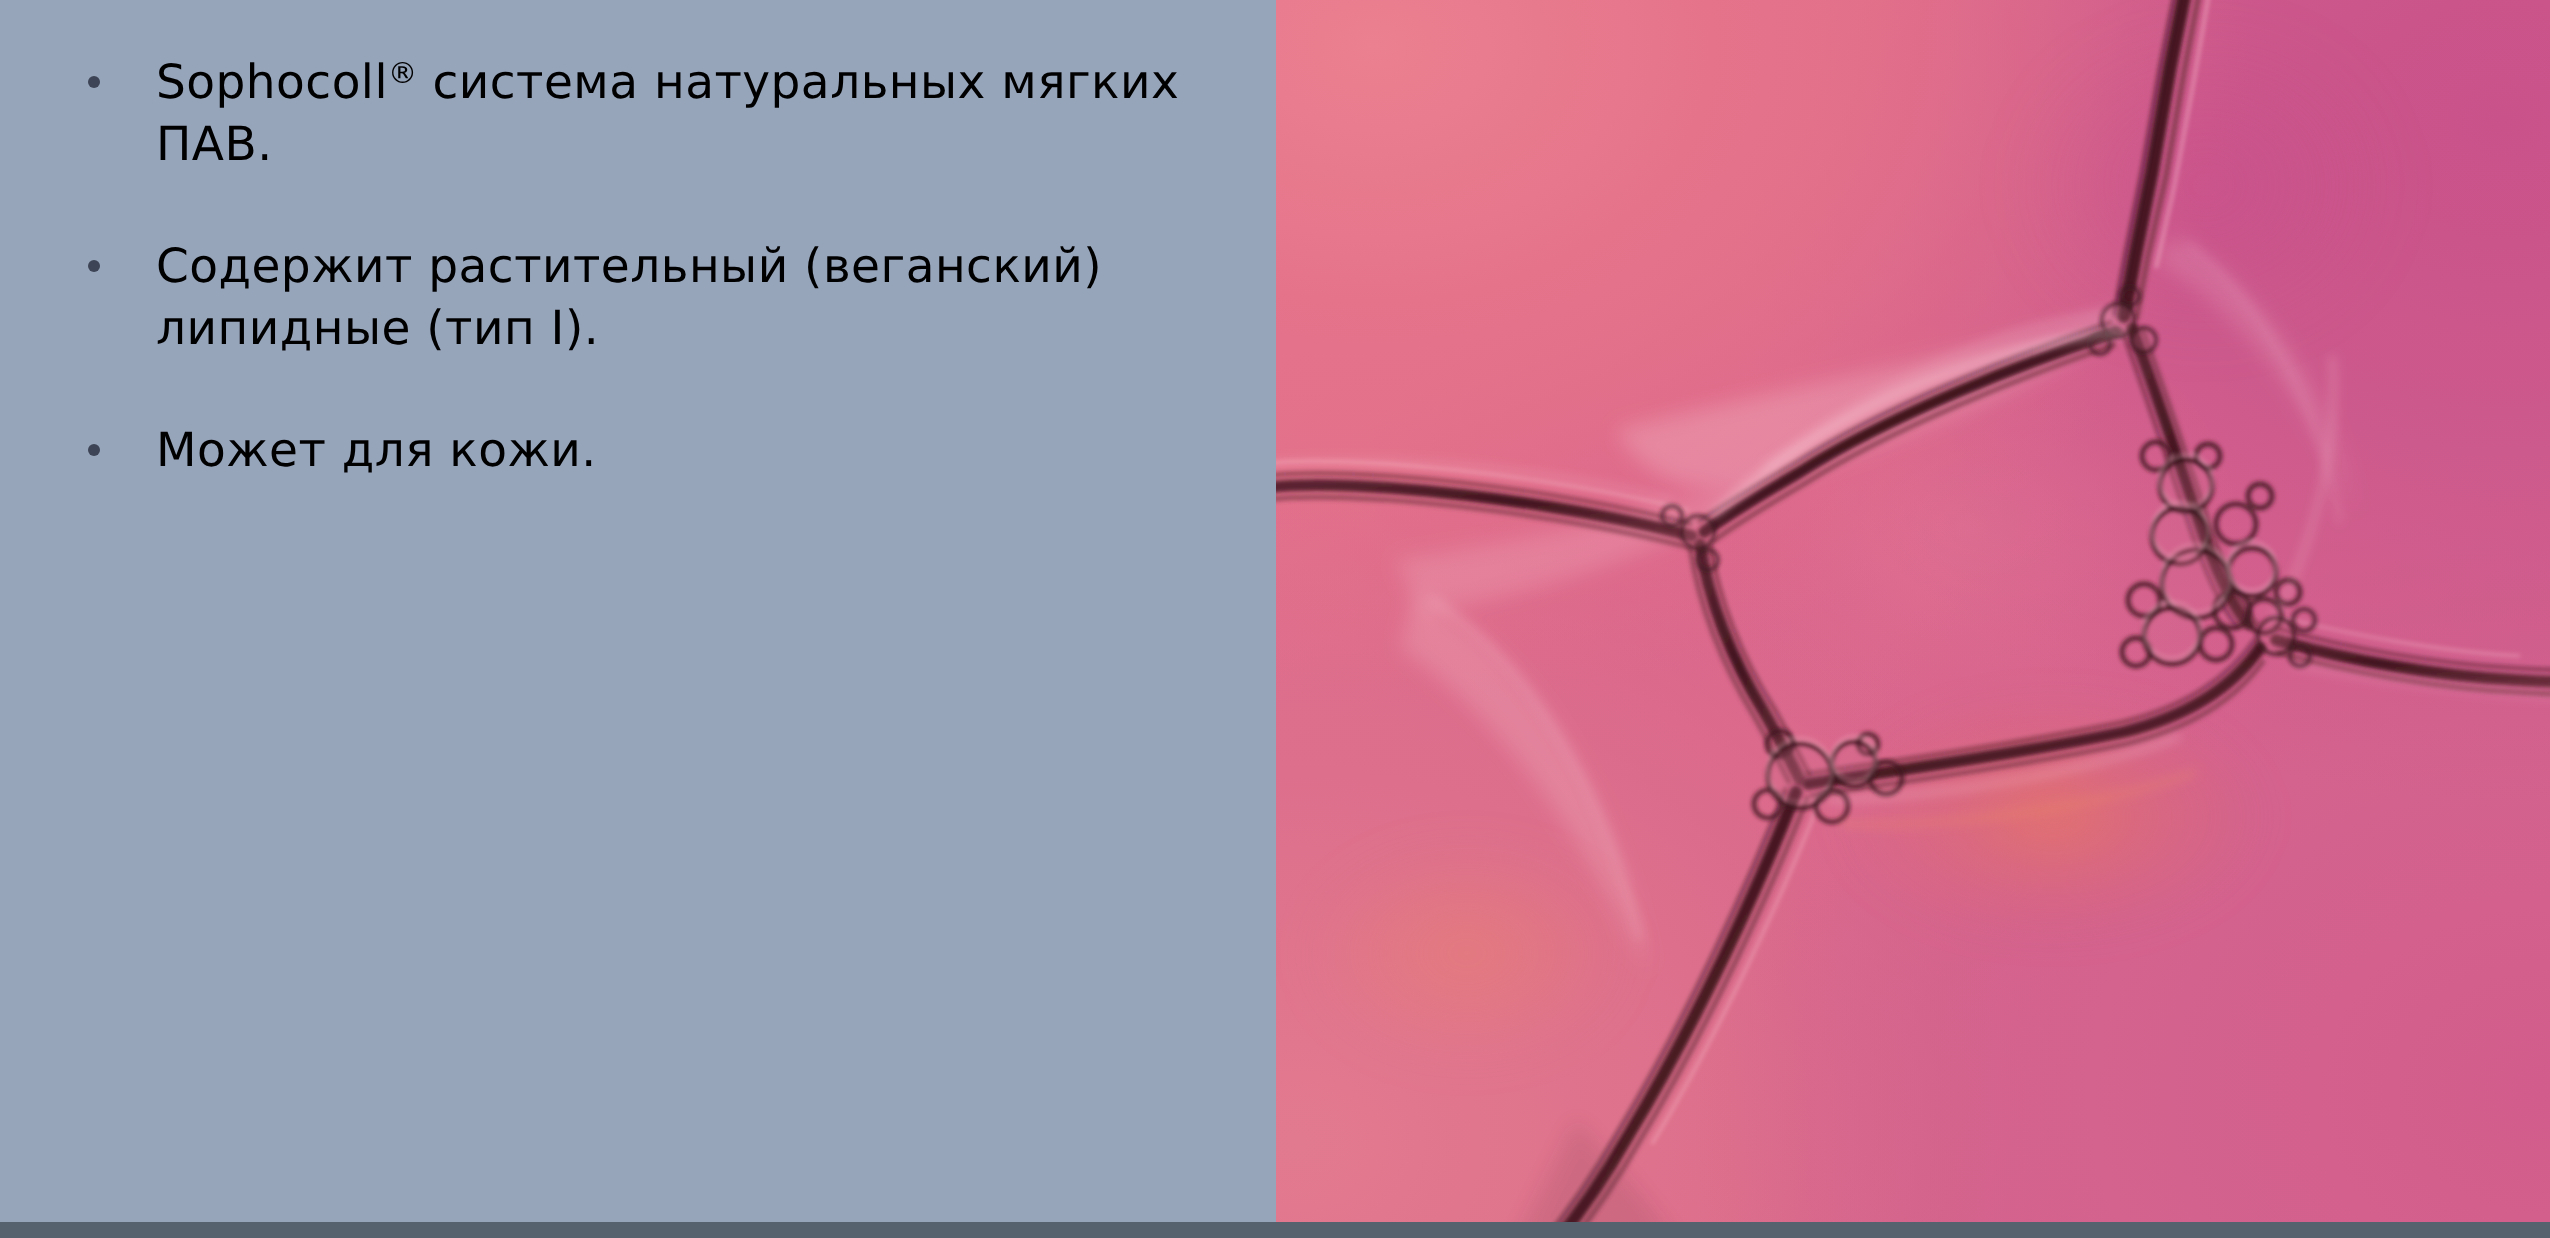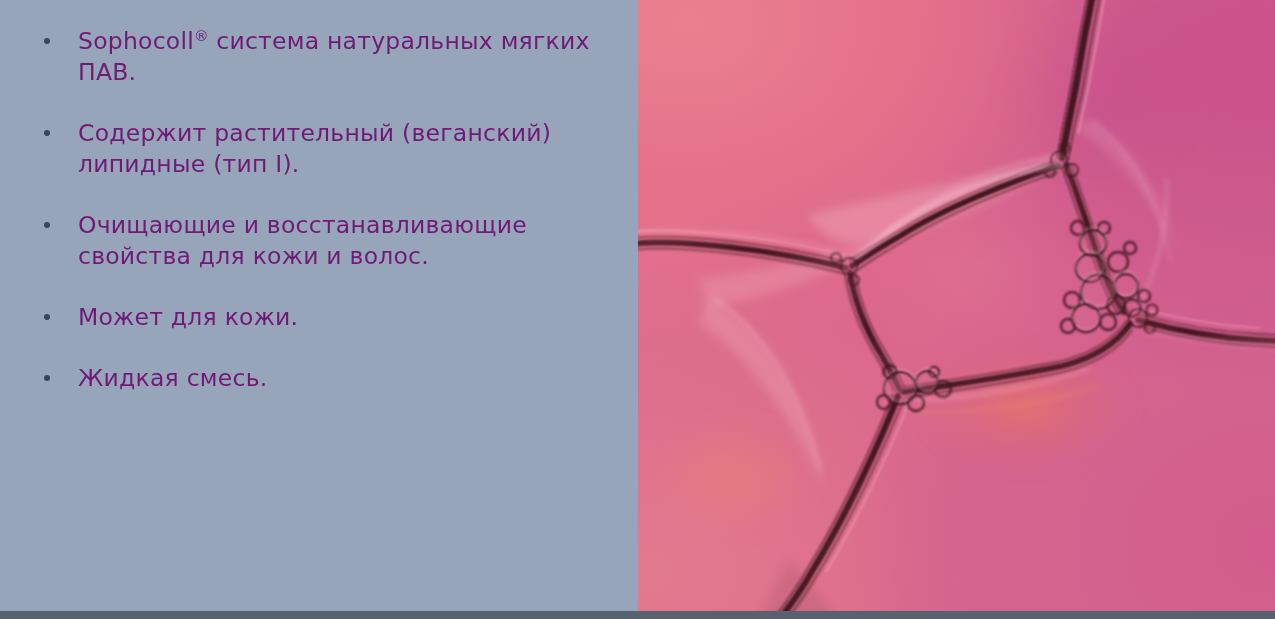--- a/index.html
+++ b/index.html
@@ -40,21 +40,21 @@
     list-style: none;
     margin: 0;
     padding: 0;
     width: 100%;
   }
 
   .bullet-item {
     position: relative;
     padding-left: 38px;
     margin: 0 0 30px 0;
-    color: #701a75;
+    color: #000000;
     font-size: 23.5px;
     line-height: 1.32;
     letter-spacing: 0.01em;
     font-weight: 400;
   }
   .bullet-item:last-child {
     margin-bottom: 0;
   }
 
   .bullet-item .dot {
@@ -166,35 +166,27 @@
         <span class="dot"></span>
         <span class="bullet-text"><span>Sophocoll</span><span class="reg-mark">®</span><span> система натуральных мягких ПАВ.</span></span>
       </li>
 
       <li class="bullet-item">
         <span class="dot"></span>
         <span class="bullet-text">Содержит растительный (веганский) липидные (тип I).</span>
       </li>
 
 
-      <li class="bullet-item">
-        <span class="dot"></span>
-        <span class="bullet-text">Очищающие и восстанавливающие свойства для кожи и волос.</span>
-      </li>
 
 
       <li class="bullet-item">
         <span class="dot"></span>
         <span class="bullet-text">Может для кожи.</span>
       </li>
 
-      <li class="bullet-item">
-        <span class="dot"></span>
-        <span class="bullet-text">Жидкая смесь.</span>
-      </li>
 
     </ul>
   </div>
 
   <div class="image-panel">
     <div class="photo">
       <div class="field"></div>
       <div class="bloom-cool"></div>
       <div class="bloom-warm"></div>
       <div class="bloom-warm2"></div>

